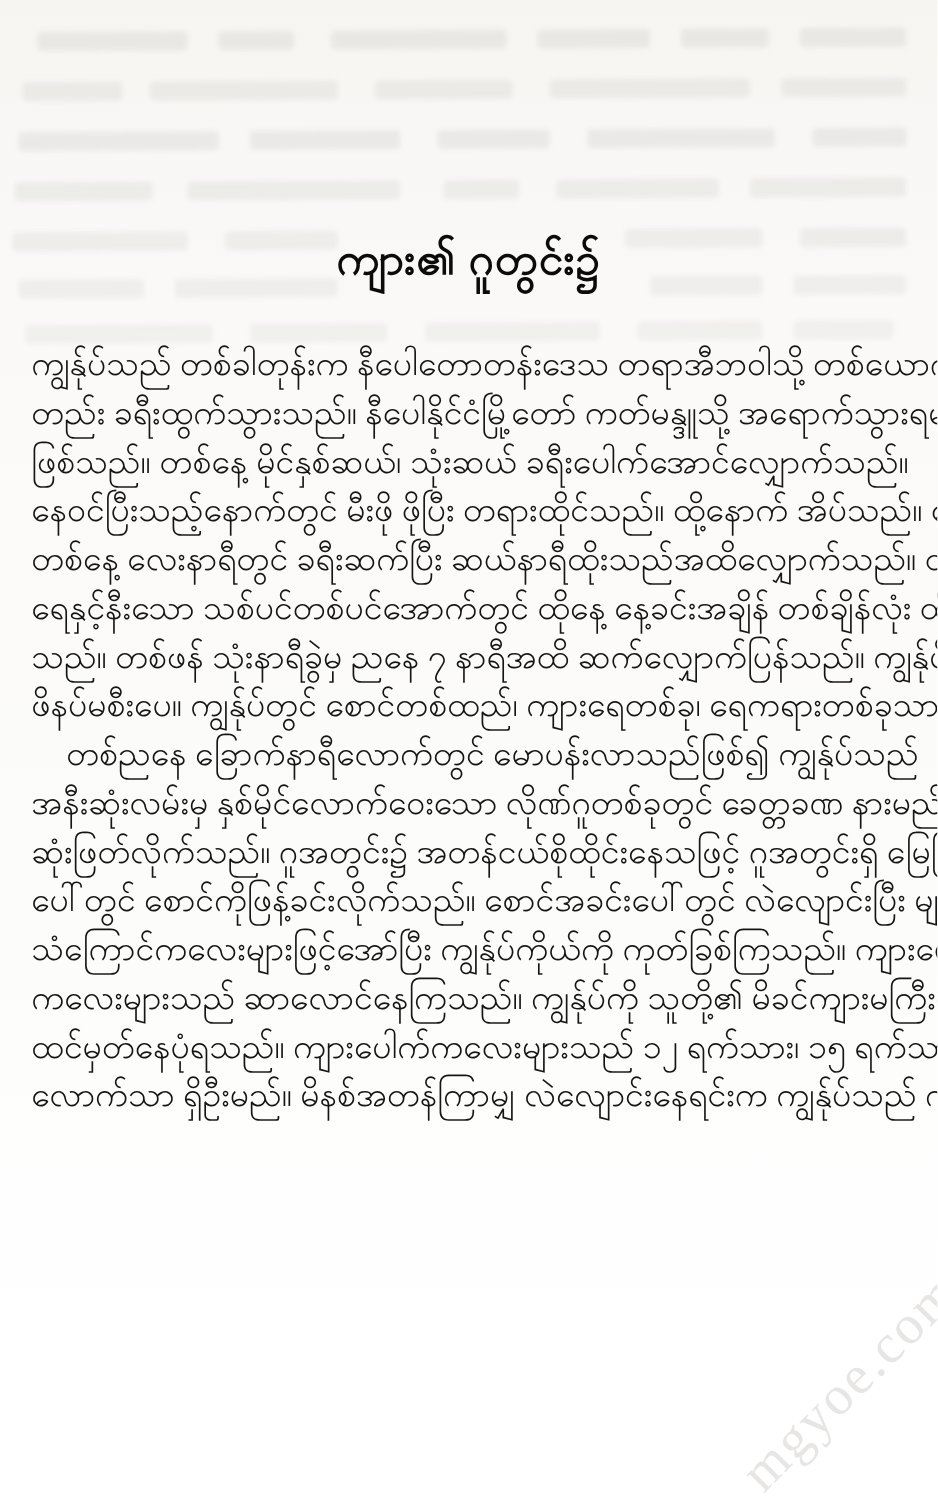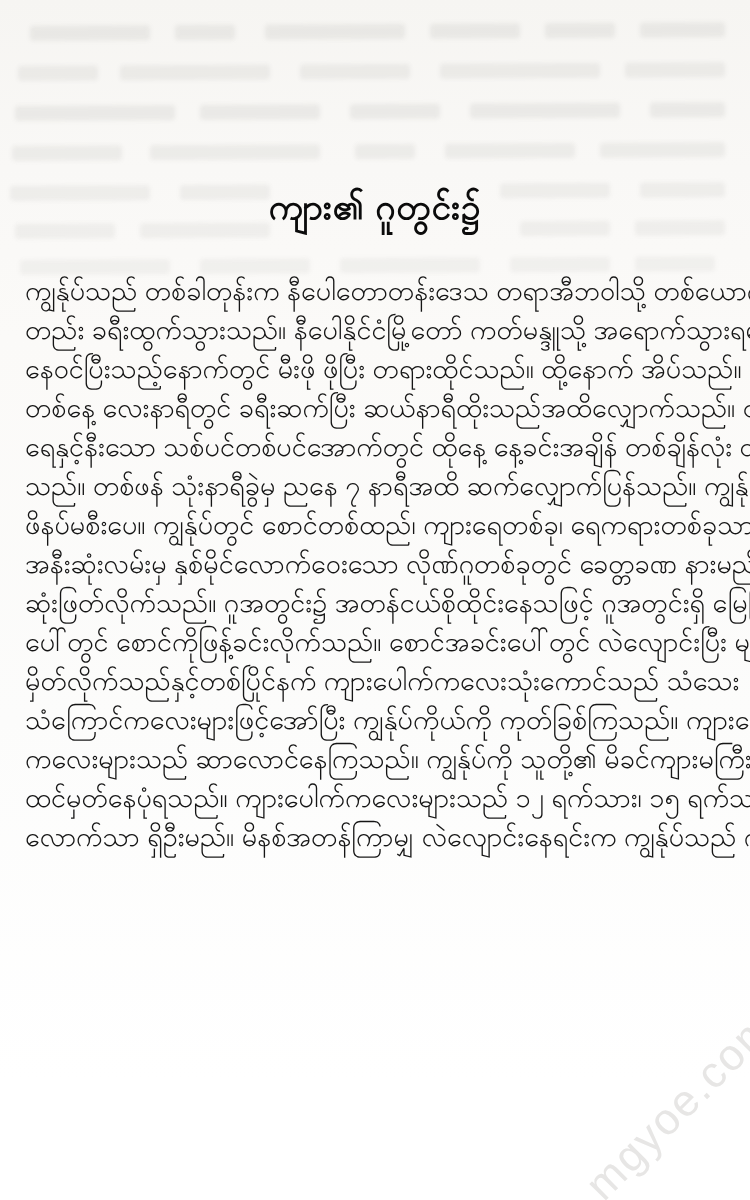--- a/index.html
+++ b/index.html
@@ -1,21 +1,21 @@
 <!DOCTYPE html>
 <html><head>
 <meta charset="utf-8">
 <style>
   html,body{margin:0;padding:0;}
   .page{
     position:relative;
     width:750px;height:1200px;
     background:linear-gradient(180deg,#f6f5f2 0%,#f9f8f6 14%,#fbfaf8 28%,#fcfcfb 60%,#ffffff 90%);
     overflow:hidden;
-    font-family:Liberation Sans, sans-serif;
+    font-family:Liberation Serif, serif;
   }
   
   .bleed{
     position:absolute;left:0;width:750px;height:20px;
     filter:blur(2px);
     opacity:.5;
     transform:skewY(-0.3deg);
   }
   .bleed .seg{
     position:absolute;top:2px;height:15px;border-radius:3px;
@@ -104,29 +104,30 @@
     <div class="seg" style="left:340px;width:140px"></div>
       <div class="seg" style="left:510px;width:100px"></div>
     <div class="seg" style="left:635px;width:80px"></div>
   </div>
 
   <div class="title">ကျား၏ ဂူတွင်း၌</div>
 
   <div class="body">
     <div class="bodyline">ကျွန်ုပ်သည် တစ်ခါတုန်းက နီပေါတောတန်းဒေသ တရာအီဘဝါသို့ တစ်ယောက်</div>
     <div class="bodyline">တည်း ခရီးထွက်သွားသည်။ နီပေါနိုင်ငံမြို့တော် ကတ်မန္ဒူသို့ အရောက်သွားရမည်</div>
+    <div class="bodyline">ဖြစ်သည်။ တစ်နေ့ မိုင်နှစ်ဆယ်၊ သုံးဆယ် ခရီးပေါက်အောင်လျှောက်သည်။</div>
     <div class="bodyline">နေဝင်ပြီးသည့်နောက်တွင် မီးဖို ဖိုပြီး တရားထိုင်သည်။ ထို့နောက် အိပ်သည်။ နောက်</div>
     <div class="bodyline">တစ်နေ့ လေးနာရီတွင် ခရီးဆက်ပြီး ဆယ်နာရီထိုးသည်အထိလျှောက်သည်။ ထို့နောက်</div>
     <div class="bodyline">ရေနှင့်နီးသော သစ်ပင်တစ်ပင်အောက်တွင် ထိုနေ့ နေ့ခင်းအချိန် တစ်ချိန်လုံး ထိုင်နေ</div>
     <div class="bodyline">သည်။ တစ်ဖန် သုံးနာရီခွဲမှ ညနေ ၇ နာရီအထိ ဆက်လျှောက်ပြန်သည်။ ကျွန်ုပ်</div>
     <div class="bodyline">ဖိနပ်မစီးပေ။ ကျွန်ုပ်တွင် စောင်တစ်ထည်၊ ကျားရေတစ်ခု၊ ရေကရားတစ်ခုသာပါသည်။</div>
+    <div class="bodyline indent">တစ်ညနေ ခြောက်နာရီလောက်တွင် မောပန်းလာသည်ဖြစ်၍ ကျွန်ုပ်သည်</div>
     <div class="bodyline">အနီးဆုံးလမ်းမှ နှစ်မိုင်လောက်ဝေးသော လိုဏ်ဂူတစ်ခုတွင် ခေတ္တခဏ နားမည်ဟု</div>
     <div class="bodyline">ဆုံးဖြတ်လိုက်သည်။ ဂူအတွင်း၌ အတန်ငယ်စိုထိုင်းနေသဖြင့် ဂူအတွင်းရှိ မြေပြင်</div>
     <div class="bodyline">ပေါ်တွင် စောင်ကိုဖြန့်ခင်းလိုက်သည်။ စောင်အခင်းပေါ်တွင် လဲလျောင်းပြီး မျက်လုံး</div>
-    <div class="bodyline">မှိတ်လိုက်သည်နှင့်တစ်ပြိုင်နက် ကျားပေါက်ကလေးသုံးကောင်သည် သံသေး</div>
     <div class="bodyline">သံကြောင်ကလေးများဖြင့်အော်ပြီး ကျွန်ုပ်ကိုယ်ကို ကုတ်ခြစ်ကြသည်။ ကျားပေါက်</div>
     <div class="bodyline">ကလေးများသည် ဆာလောင်နေကြသည်။ ကျွန်ုပ်ကို သူတို့၏ မိခင်ကျားမကြီးဟု</div>
     <div class="bodyline">ထင်မှတ်နေပုံရသည်။ ကျားပေါက်ကလေးများသည် ၁၂ ရက်သား၊ ၁၅ ရက်သား</div>
     <div class="bodyline">လောက်သာ ရှိဦးမည်။ မိနစ်အတန်ကြာမျှ လဲလျောင်းနေရင်းက ကျွန်ုပ်သည် ကျား</div>
   </div>
 
   <div class="watermark">mgyoe.com</div>
 
 </div>
 

